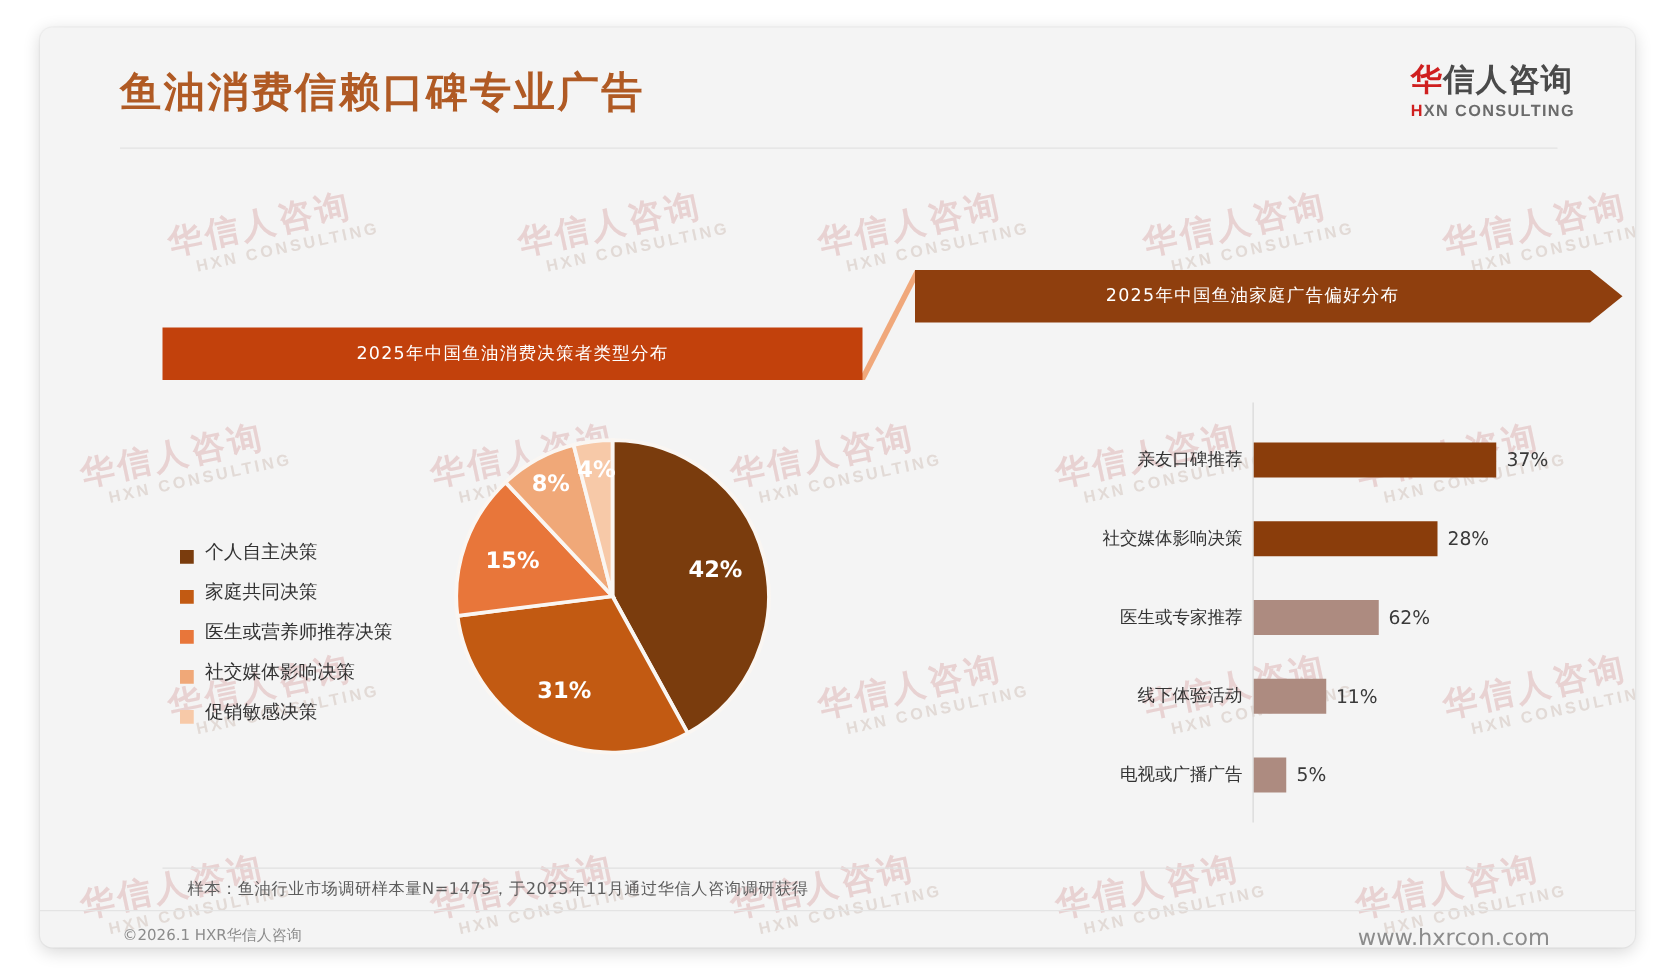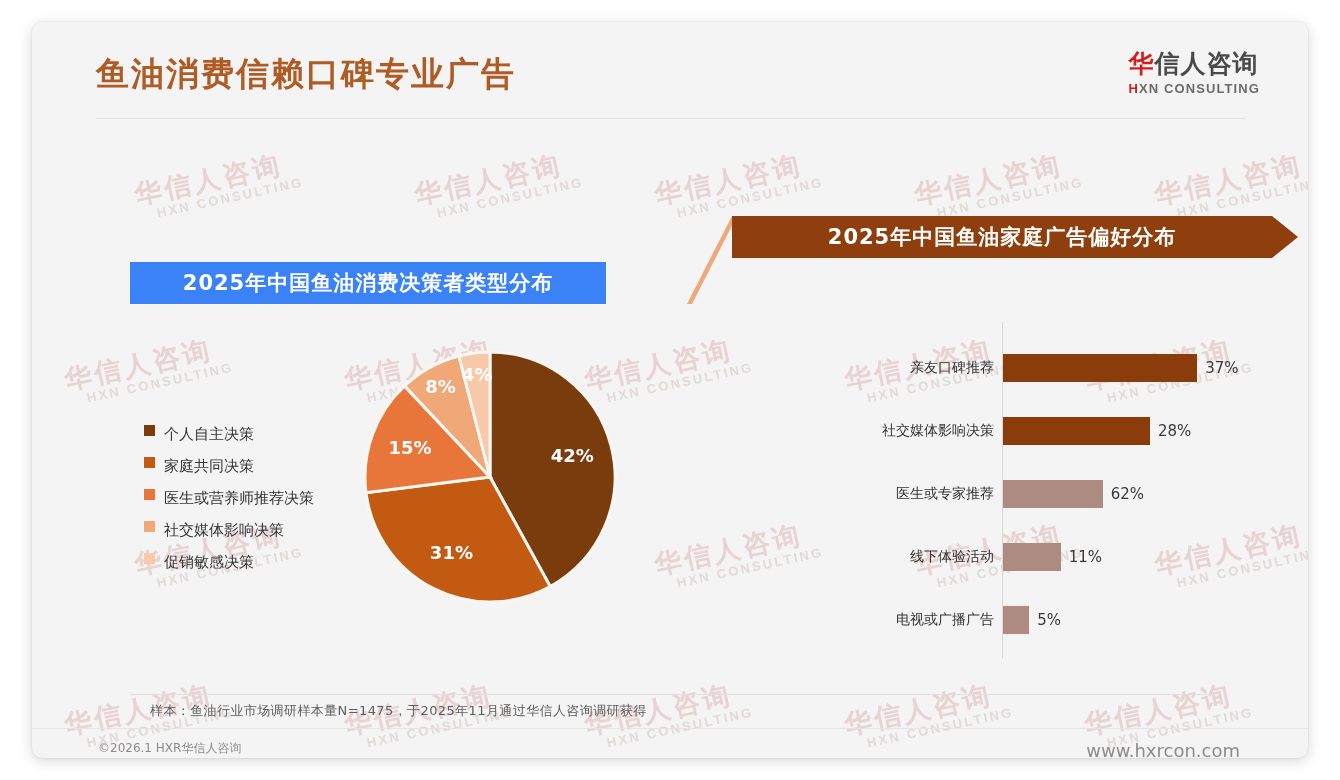--- a/index.html
+++ b/index.html
@@ -33,40 +33,40 @@
   #logo{position:absolute;right:48px;top:28px;text-align:left;}
   #logo .lg-cn{font-size:25px;font-weight:700;letter-spacing:1px;line-height:1.1;
                font-family:"DejaVu Sans",sans-serif;color:#4a4a4a;}
   #logo .lg-cn .hx{color:#cf1f1f;}
   #logo .lg-en{font-size:13px;font-weight:700;letter-spacing:1.1px;color:#6b6b6b;
                margin-top:3px;}
   #logo .lg-en .hxr{color:#cf1f1f;}
 
   
   .banner{position:absolute;display:flex;align-items:center;justify-content:center;
-          color:#ffffff;font-weight:700;font-size:21px;letter-spacing:1px;
+          color:#ffffff;font-weight:400;font-size:14px;letter-spacing:1px;
           font-family:"DejaVu Sans",sans-serif;}
-  #banner-left{left:98px;top:240px;width:476px;height:42px;background:#3b82f6;}
+  #banner-left{left:98px;top:240px;width:560px;height:42px;background:#c2410c;}
   #banner-right{left:700px;top:194px;width:540px;height:42px;background:#8f3f0e;}
   #banner-right-tip{position:absolute;left:1240px;top:194px;width:0;height:0;
       border-top:21px solid transparent;border-bottom:21px solid transparent;
       border-left:26px solid #8f3f0e;}
   #banner-connector{position:absolute;left:655px;top:194px;width:50px;height:88px;
       background:#f0a87b;
       clip-path:polygon(90% 0, 100% 0, 10% 100%, 0 100%);}
 
   
   #pie-wrap{position:absolute;left:330px;top:320px;width:270px;height:270px;}
   #pie-svg{display:block;}
   .pie-label{font-size:18px;font-weight:700;fill:#ffffff;
              font-family:"DejaVu Sans",sans-serif;}
 
   
   #legend{position:absolute;left:112px;top:403px;}
-  .lg-row{display:flex;align-items:flex-start;height:26px;margin-bottom:6px;}
+  .lg-row{display:flex;align-items:flex-end;height:26px;margin-bottom:6px;}
   .lg-sw{width:11px;height:11px;margin-right:9px;flex:0 0 auto;}
   .lg-txt{font-size:15px;color:#333333;font-family:"DejaVu Sans",sans-serif;
           white-space:nowrap;}
 
   
   #bars{position:absolute;left:830px;top:300px;width:420px;height:340px;}
   #bar-axis{position:absolute;left:140px;top:0;width:1px;height:336px;
             background:#d8d8d8;}
   .bar-row{position:absolute;left:0;height:28px;display:flex;align-items:center;}
   .bar-cat{width:132px;text-align:right;font-size:14px;color:#333333;

